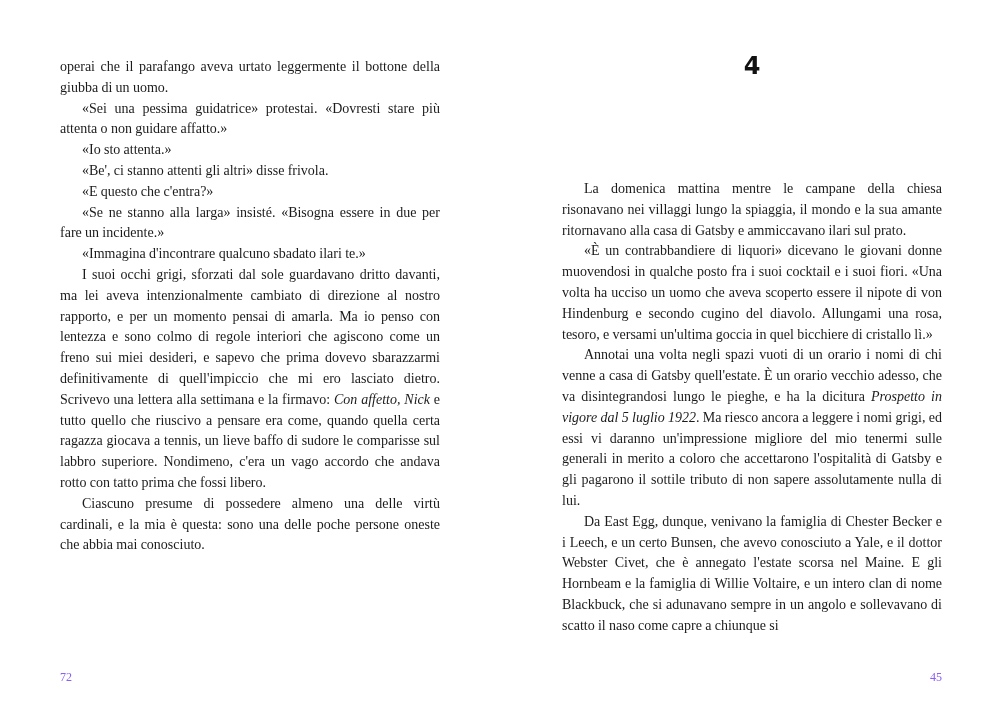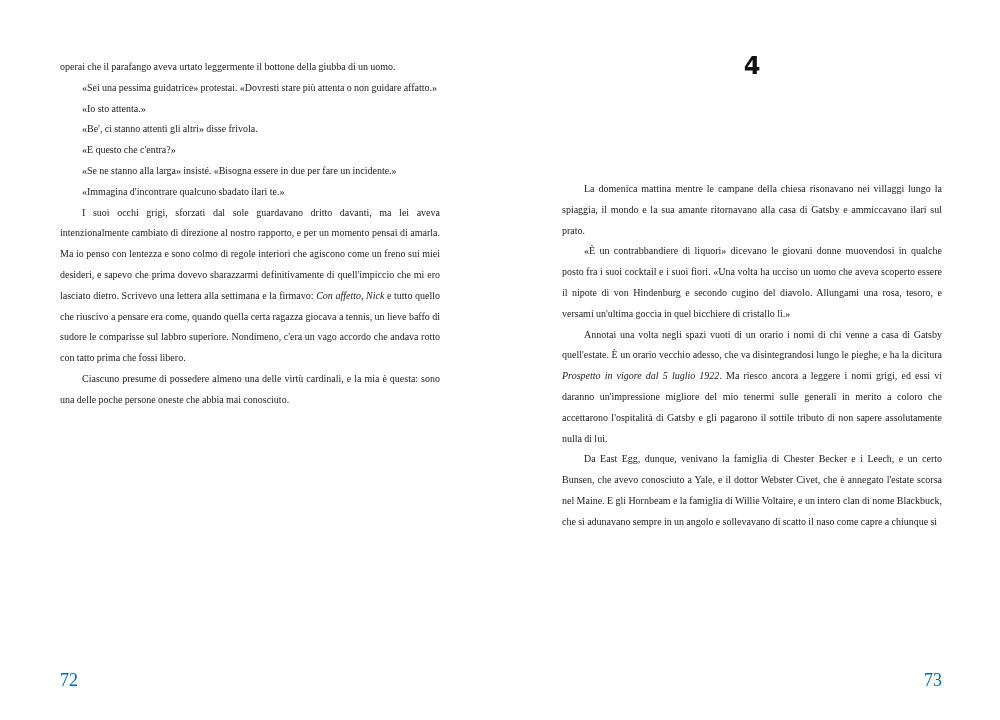--- a/index.html
+++ b/index.html
@@ -12,21 +12,21 @@
     overflow: hidden;
   }
   .spread { position: absolute; inset: 0; }
   .page { position: absolute; top: 0; height: 720px; width: 500px; }
   .page-left  { left: 0; }
   .page-right { left: 500px; }
 
   .text-col {
     position: absolute;
     width: 380px;
-    font-size: 10px;
+    font-size: 14px;
     line-height: 20.8px;
     text-align: justify;
     hyphens: auto;
     -webkit-hyphens: auto;
     word-spacing: -0.2px;
   }
   .text-col-left  { left: 60px; top: 57px; }
   .text-col-right { left: 62px; top: 179px; }
 
   .para { text-indent: 0; }
@@ -41,22 +41,22 @@
     text-align: center;
     font-family: "DejaVu Sans", sans-serif;
     font-weight: 700;
     font-size: 24px;
     color: #111;
   }
 
   .page-number {
     position: absolute;
     top: 670px;
-    font-size: 18px;
-    color: #0369a1;
+    font-size: 12px;
+    color: #8b5cf6;
   }
   .page-number-left  { left: 60px; }
   .page-number-right { left: 62px; width: 380px; text-align: right; }
 </style>
 </head>
 <body>
 
 <div class="spread">
 
   <div class="page page-left">
@@ -75,16 +75,16 @@
   </div>
 
   <div class="page page-right">
     <div class="chapter-heading">4</div>
     <div class="text-col text-col-right" id="right-paragraphs">
         <p class="para indent"><span>La domenica mattina mentre le campane della chiesa risonavano nei villaggi lungo la spiaggia, il mondo e la sua amante ritornavano alla casa di Gatsby e ammiccavano ilari sul prato.</span></p>
         <p class="para indent"><span>«È un contrabbandiere di liquori» dicevano le giovani donne muovendosi in qualche posto fra i suoi cocktail e i suoi fiori. «Una volta ha ucciso un uomo che aveva scoperto essere il nipote di von Hindenburg e secondo cugino del diavolo. Allungami una rosa, tesoro, e versami un'ultima goccia in quel bicchiere di cristallo lì.»</span></p>
         <p class="para indent"><span>Annotai una volta negli spazi vuoti di un orario i nomi di chi venne a casa di Gatsby quell'estate. È un orario vecchio adesso, che va disintegrandosi lungo le pieghe, e ha la dicitura </span><em>Prospetto in vigore dal 5 luglio 1922</em><span>. Ma riesco ancora a leggere i nomi grigi, ed essi vi daranno un'impressione migliore del mio tenermi sulle generali in merito a coloro che accettarono l'ospitalità di Gatsby e gli pagarono il sottile tributo di non sapere assolutamente nulla di lui.</span></p>
         <p class="para indent"><span>Da East Egg, dunque, venivano la famiglia di Chester Becker e i Leech, e un certo Bunsen, che avevo conosciuto a Yale, e il dottor Webster Civet, che è annegato l'estate scorsa nel Maine. E gli Hornbeam e la famiglia di Willie Voltaire, e un intero clan di nome Blackbuck, che si adunavano sempre in un angolo e sollevavano di scatto il naso come capre a chiunque si</span></p>
       </div>
-    <div class="page-number page-number-right">73</div>
+    <div class="page-number page-number-right">45</div>
   </div>
 
 </div>
 
 </body></html>

